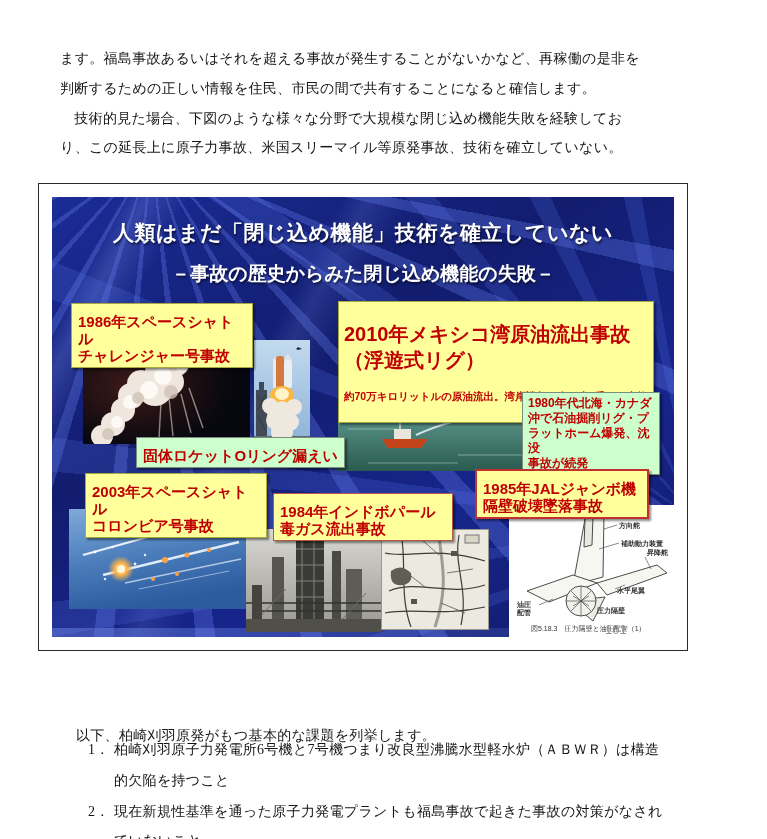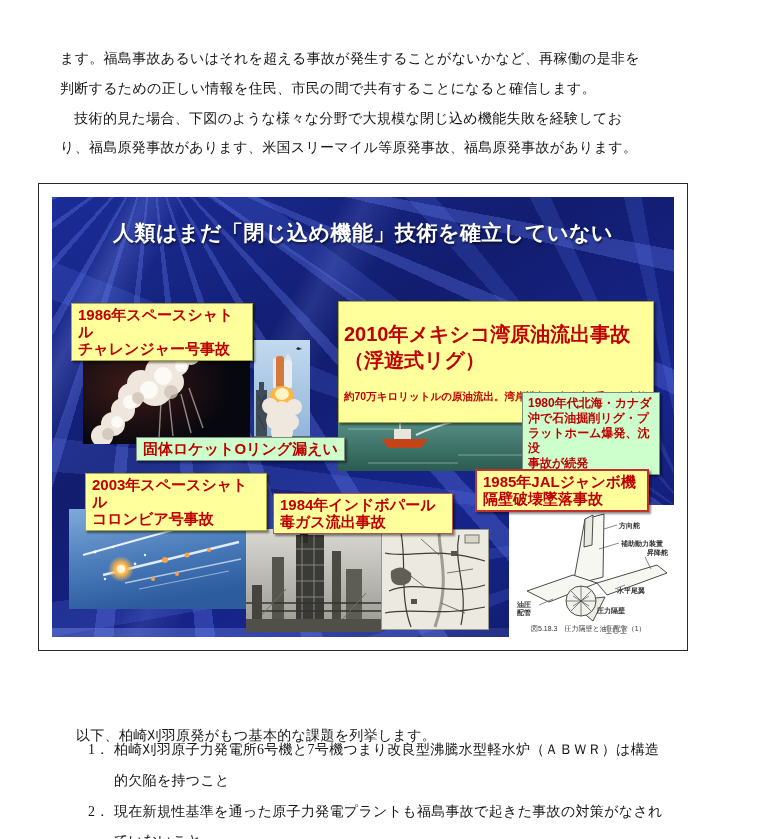--- a/index.html
+++ b/index.html
@@ -18,39 +18,40 @@
           linear-gradient(118deg, transparent 8%, rgba(150,170,255,.22) 11%, transparent 16%, transparent 34%, rgba(150,170,255,.14) 37%, transparent 42%),
           linear-gradient(150deg,#1b2c97 0%,#121d6f 38%,#17258c 68%,#101a64 100%);}
   #slide:after{content:"";position:absolute;left:0;bottom:0;width:100%;height:9px;
           background:linear-gradient(90deg,rgba(130,155,252,.40),rgba(130,155,252,.06));}
   .sl-title{position:absolute;left:0;top:22px;width:100%;text-align:center;color:#fff;
             font-weight:bold;font-size:21px;letter-spacing:0.5px;text-shadow:1px 2px 2px rgba(0,0,0,.55);}
   .sl-subtitle{position:absolute;left:0;top:64px;width:100%;text-align:center;color:#fff;
             font-weight:bold;font-size:19px;text-shadow:1px 2px 2px rgba(0,0,0,.5);}
   .label{position:absolute;z-index:4;font-weight:bold;color:#c00000;white-space:pre-line;
          background:#ffff9c;border:1px solid #a8a83c;box-shadow:2px 2px 2px rgba(0,0,0,.45);
-         padding:2px 6px 3px 6px;line-height:17px;font-size:15px;}
+         padding:9px 6px 3px 6px;line-height:17px;font-size:15px;}
   .label-green{background:#ccffcc;border:1px solid #7d8d7d;}
   .photo{position:absolute;z-index:1;display:block;}
   svg text{font-family:"Liberation Sans","DejaVu Sans",sans-serif;}
 </style>
 </head>
 <body>
 
 <div id="page">
 
   <div class="doc-line" style="left:60px;top:49px;">ます。福島事故あるいはそれを超える事故が発生することがないかなど、再稼働の是非を</div>
   <div class="doc-line" style="left:60px;top:79px;">判断するための正しい情報を住民、市民の間で共有することになると確信します。</div>
   <div class="doc-line" style="left:60px;top:109px;">　技術的見た場合、下図のような様々な分野で大規模な閉じ込め機能失敗を経験してお</div>
-  <div class="doc-line" style="left:60px;top:138px;">り、福島原発事故があります、米国スリーマイル等原発事故、福島原発事故があります。</div>
+  <div class="doc-line" style="left:60px;top:138px;">り、この延長上に原子力事故、米国スリーマイル等原発事故、技術を確立していない。</div>
 
   <div id="slide-frame">
     <div id="slide">
 
       <div class="sl-title">人類はまだ「閉じ込め機能」技術を確立していない</div>
+      <div class="sl-subtitle">－事故の歴史からみた閉じ込め機能の失敗－</div>
 
       <div class="label" style="left:19px;top:106px;width:168px;">1986年スペースシャトル
 チャレンジャー号事故</div>
 
       <svg class="photo" style="left:31px;top:141px;" width="167" height="106" viewBox="0 0 167 106">
         <rect width="167" height="106" fill="#06070f"></rect>
         <radialGradient id="chglow" cx="30%" cy="45%" r="60%">
           <stop offset="0%" stop-color="#6b2a1e" stop-opacity=".55"></stop>
             <stop offset="100%" stop-color="#6b2a1e" stop-opacity="0"></stop>
         </radialGradient>

